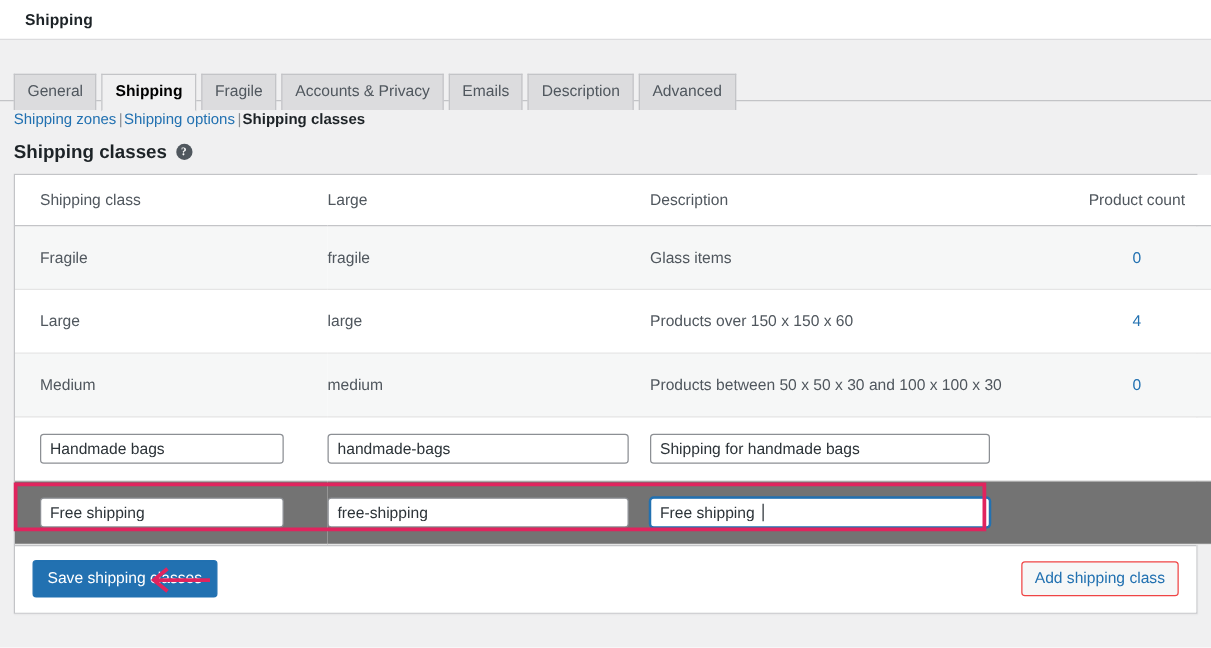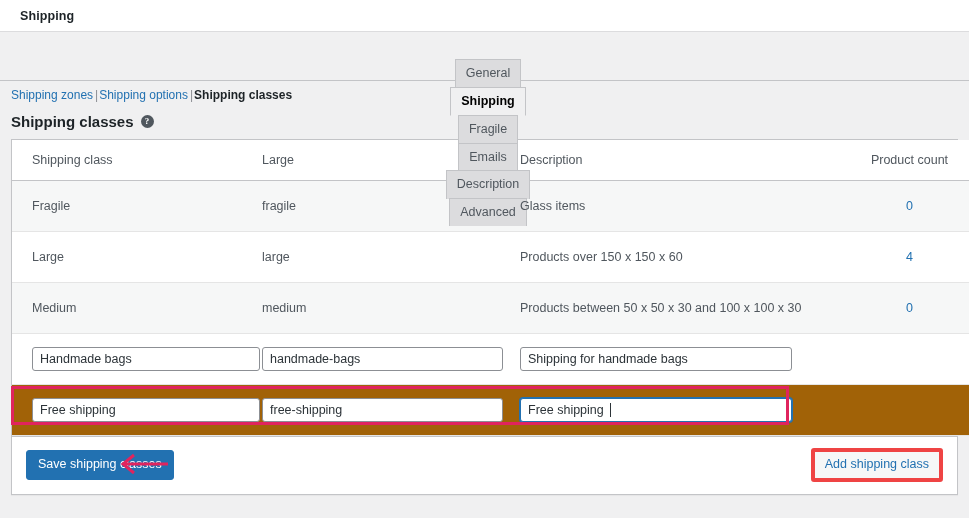--- a/index.html
+++ b/index.html
@@ -33,26 +33,25 @@
 
   
   .page {
     padding: 0;
     position: relative;
   }
 
   
   .nav-tabs {
     display: flex;
-    align-items: center;
+    align-items: flex-start;
     padding: 27px 0 0 11px;
     border-bottom: 1px solid #c3c4c7;
     margin: 0 0 0 0;
     height: 49px;
-    flex-direction: column;
   }
   .nav-tab {
     display: inline-block;
     background: #dcdcde;
     border: 1px solid #c3c4c7;
     border-bottom: none;
     color: #50575e;
     font-size: 12.5px;
     line-height: 1;
     padding: 7px 10px 8px;
@@ -143,37 +142,37 @@
   .col-count { width: 139px; text-align: center !important; }
 
   tr.datarow { height: 51px; }
   tr.datarow.alt td { background: #f6f7f7; }
   tr.datarow td { background: #fff; }
   tr.datarow td.col-name { padding-left: 20px; }
   .count-link { color: #2271b1; text-decoration: none; }
 
   tr.inputrow { height: 51px; }
   tr.inputrow td { background: #fff; }
-  tr.inputrow.alt td { background: #a16207; }
+  tr.inputrow.alt td { background: #737373; }
   tr.inputrow td.col-name { padding-left: 20px; }
 
   .fld {
     display: block;
     height: 24px;
     border: 1px solid #8c8f94;
     border-radius: 3px;
     background: #fff;
     font-family: "Liberation Sans", sans-serif;
     font-size: 12.5px;
     color: #2c3338;
     padding: 0 7px;
     outline: none;
     box-shadow: 0 0 0 transparent;
   }
-  .fld.w-name { width: 228px; }
+  .fld.w-name { width: 195px; }
   .fld.w-slug { width: 241px; }
   .fld.w-desc { width: 272px; }
   .fld.focused {
     border-color: #2271b1;
     box-shadow: 0 0 0 1px #2271b1;
   }
 
   
   .caret-wrap { position: relative; display: inline-block; }
   .caret {
@@ -200,21 +199,21 @@
     color: #fff;
     font-family: "Liberation Sans", sans-serif;
     font-size: 12.5px;
     line-height: 1;
     padding: 7px 11px 8px;
     border-radius: 3px;
     cursor: pointer;
   }
   .btn-secondary {
     background: #f6f7f7;
-    border: 4px solid #ef4444;
+    border: 1px solid #ef4444;
     color: #2271b1;
     font-family: "Liberation Sans", sans-serif;
     font-size: 12.5px;
     line-height: 1;
     padding: 6px 10px 7px;
     border-radius: 3px;
     cursor: pointer;
   }
 
   
@@ -244,20 +243,21 @@
 <div class="topbar">
   <span class="topbar-title">Shipping</span>
 </div>
 
 <div class="page">
 
   <div class="nav-tabs" id="navTabs">
       <a class="nav-tab">General</a>
       <a class="nav-tab active">Shipping</a>
       <a class="nav-tab">Fragile</a>
+      <a class="nav-tab">Accounts &amp; Privacy</a>
       <a class="nav-tab">Emails</a>
       <a class="nav-tab">Description</a>
       <a class="nav-tab">Advanced</a>
     </div>
 
   <div class="subnav" id="subnav"><a>Shipping zones</a><span class="sep">|</span><a>Shipping options</a><span class="sep">|</span><span class="current">Shipping classes</span></div>
 
   <div class="sc-heading">
     <h2>Shipping classes</h2>
     <span class="help-tip">?</span>

